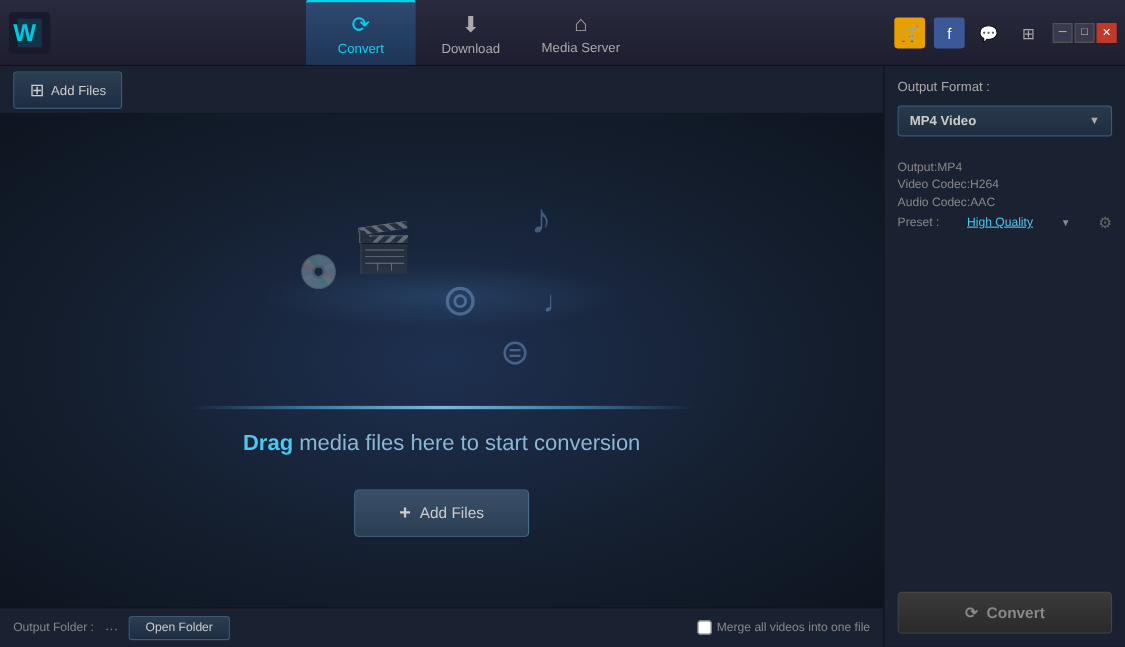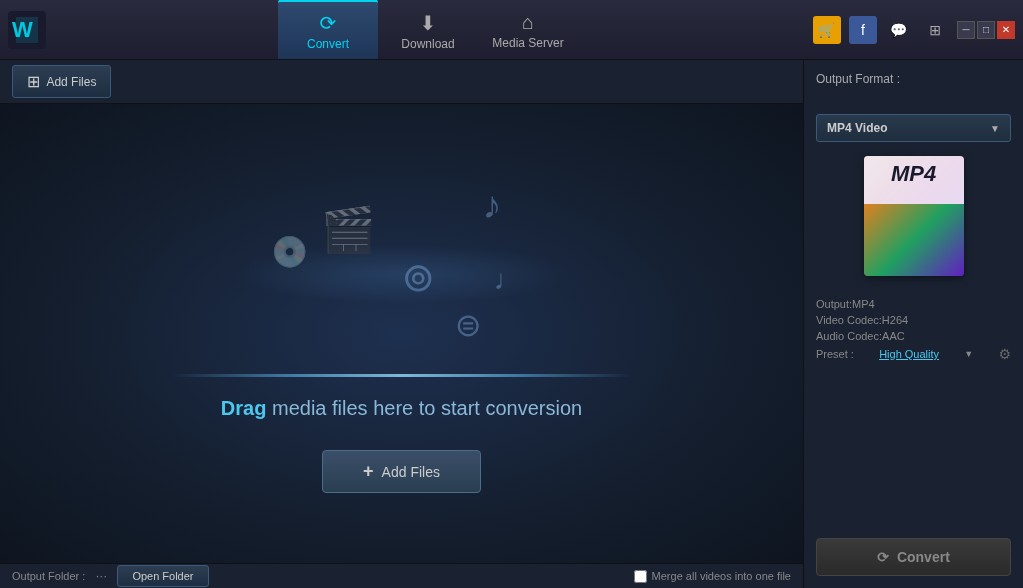--- a/index.html
+++ b/index.html
@@ -240,21 +240,21 @@
       align-items: center;
       gap: 8px;
     }
 
     
     .bottom-bar {
       display: flex;
       align-items: center;
       background: #1a2232;
       border-top: 1px solid #111;
-      height: 25px;
+      height: 36px;
       padding: 0 12px;
       gap: 10px;
     }
     .output-label {
       color: #888;
       font-size: 11px;
       white-space: nowrap;
     }
     .output-path {
       background: #0e1520;
@@ -294,21 +294,21 @@
       background: #1a2232;
       border-left: 1px solid #111;
       display: flex;
       flex-direction: column;
       padding: 12px;
     }
 
     .output-format-label {
       color: #aaa;
       font-size: 12px;
-      margin-bottom: 28px;
+      margin-bottom: 10px;
     }
 
     .format-dropdown {
       display: flex;
       align-items: center;
       background: linear-gradient(to bottom, #2a3a4e, #1e2e3e);
       border: 1px solid #3a5a7a;
       border-radius: 3px;
       padding: 6px 10px;
       cursor: pointer;
@@ -514,26 +514,20 @@
   </div>
 
   <div class="right-panel">
     <div class="output-format-label">Output Format :</div>
 
     <div class="format-dropdown">
       <span class="format-name">MP4 Video</span>
       <span class="arrow">▼</span>
     </div>
 
-    <div class="mp4-preview">
-      <div class="mp4-preview-inner">
-        <span class="mp4-label">MP4</span>
-        <div class="mp4-film-strip"></div>
-      </div>
-    </div>
 
     <div class="details-section">
       <div class="detail-item">Output:MP4</div>
       <div class="detail-item">Video Codec:H264</div>
       <div class="detail-item">Audio Codec:AAC</div>
 
       <div class="preset-row">
         <span class="preset-label">Preset :</span>
         <span class="preset-value">High Quality</span>
         <span class="preset-arrow">▼</span>

